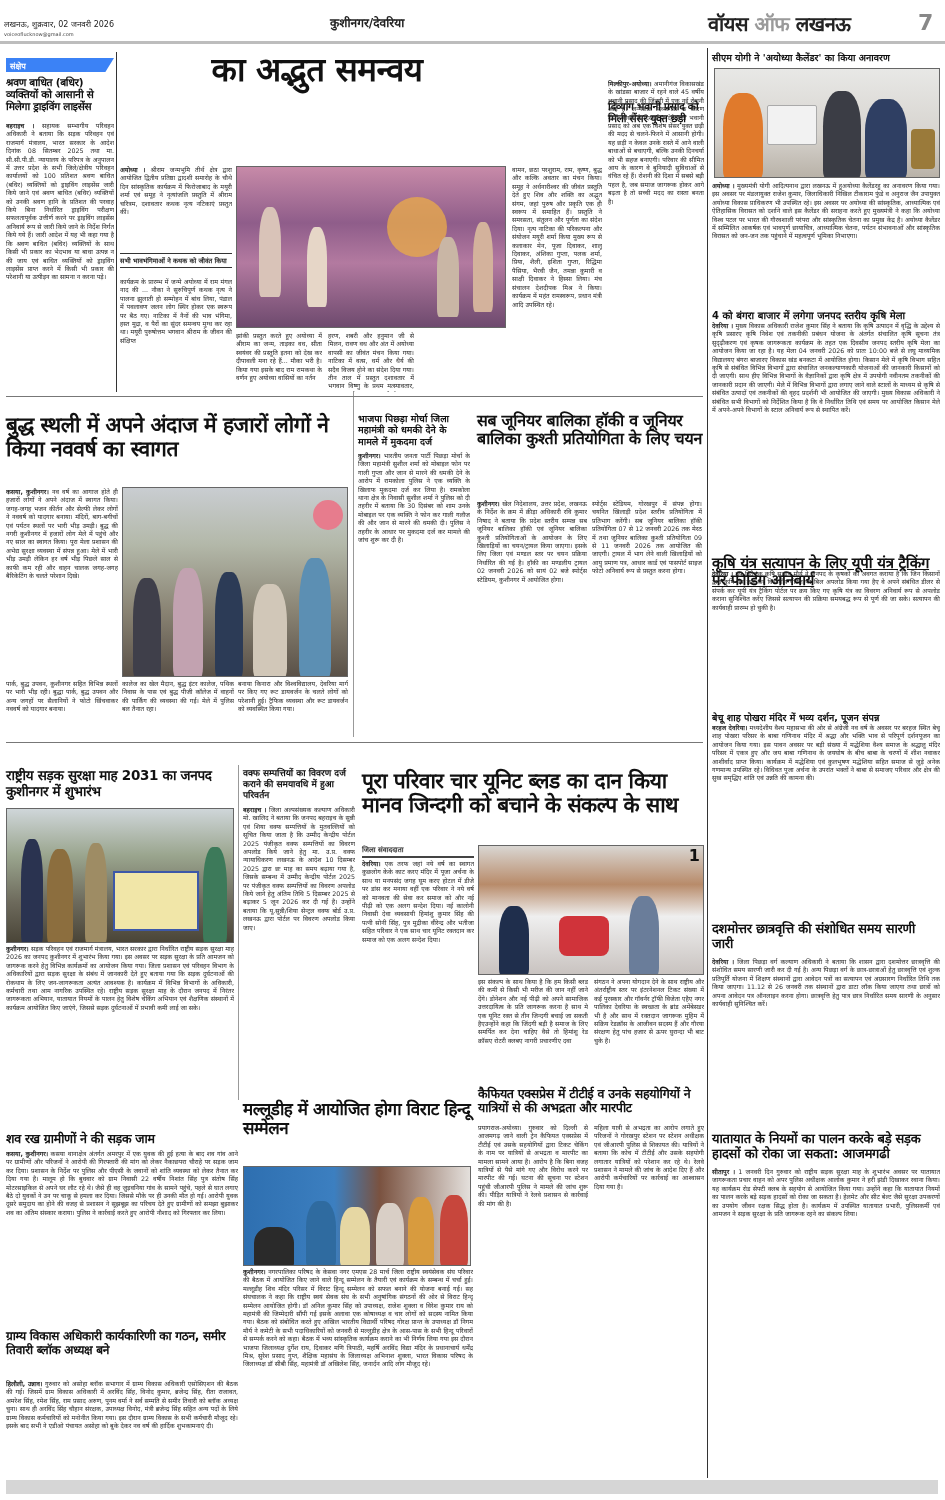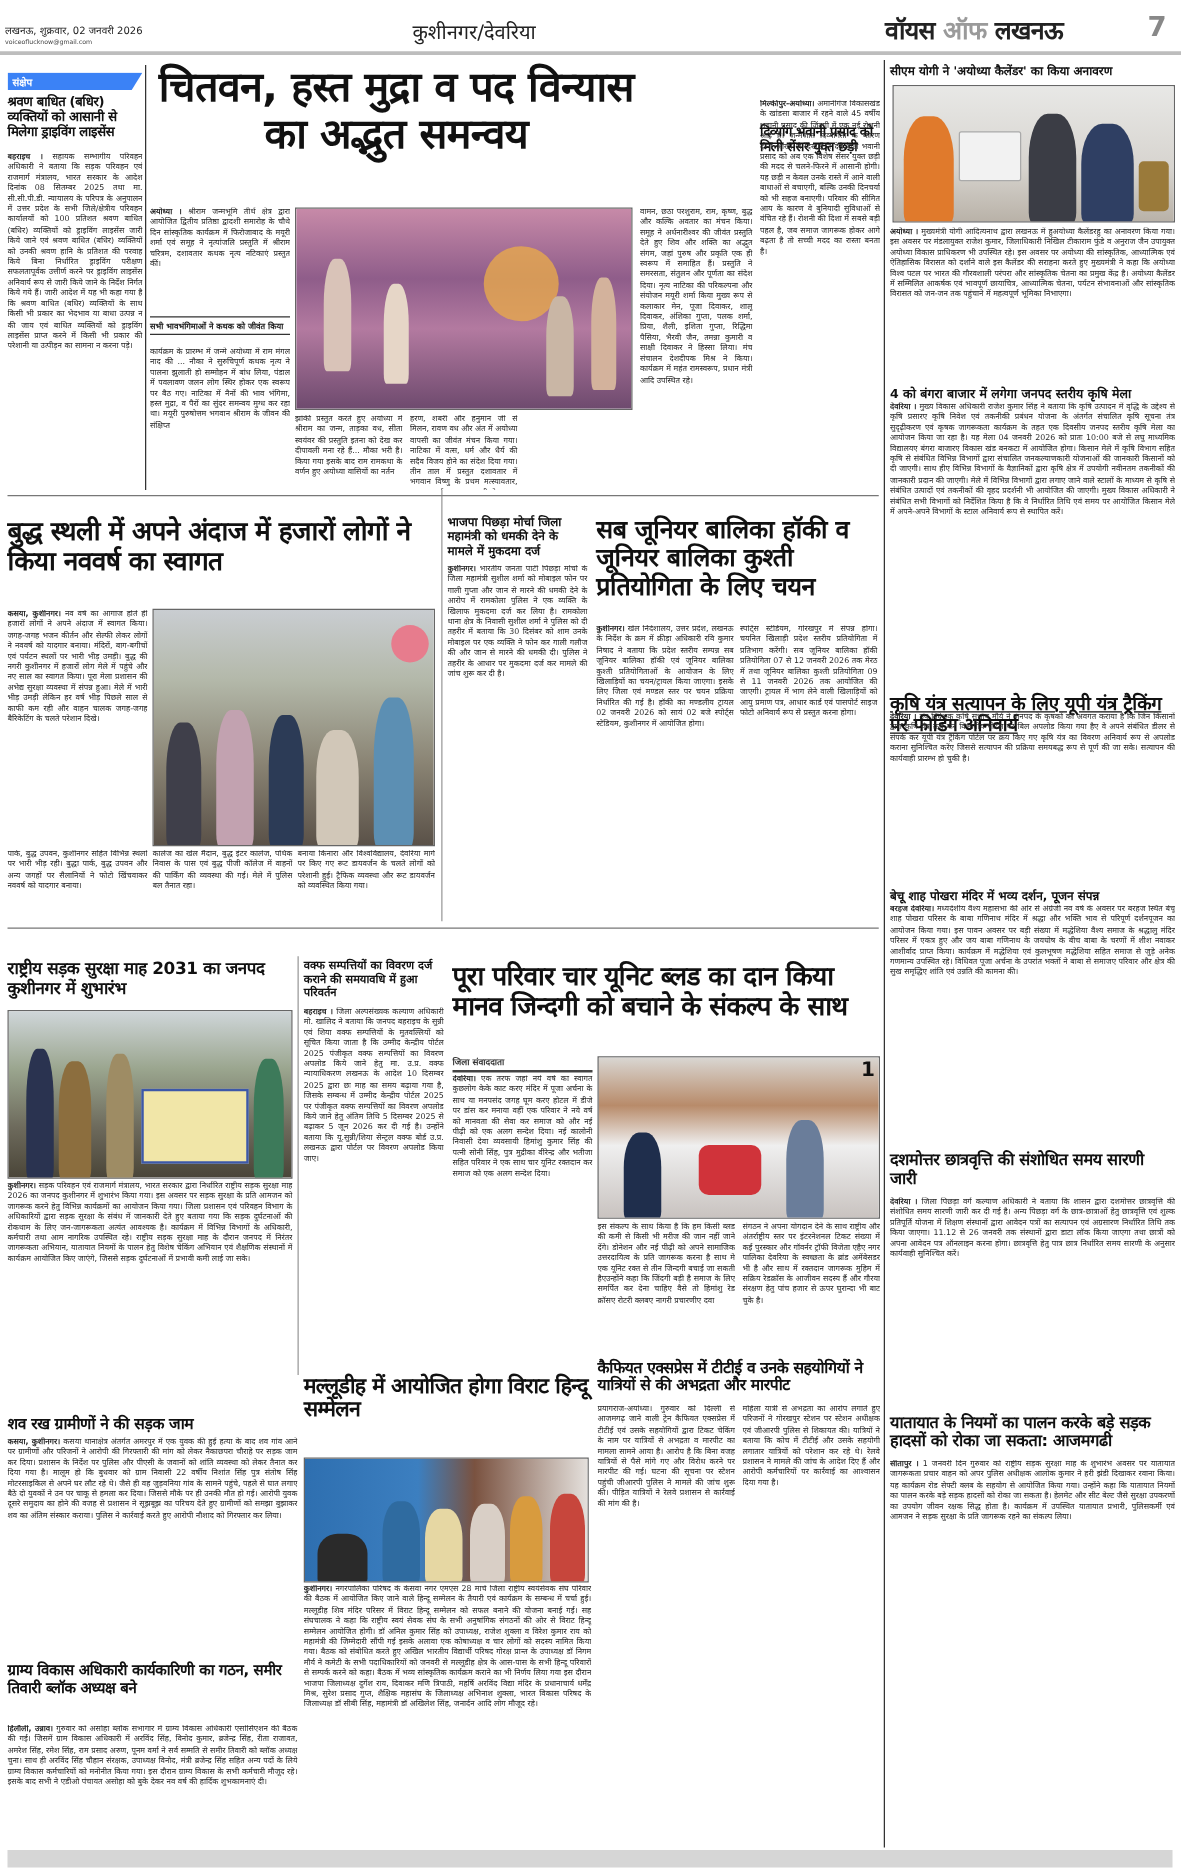--- a/index.html
+++ b/index.html
@@ -2,21 +2,21 @@
 <html><head>
 <meta charset="utf-8">
 <style>
   * { box-sizing: border-box; margin: 0; padding: 0; }
   html, body { width: 945px; height: 1500px; background: #ffffff; overflow: hidden; }
   body { font-family: "DejaVu Sans", "Liberation Sans", sans-serif; color: #1a1a1a; position: relative; }
 
   .masthead { position: absolute; left: 0; top: 0; width: 945px; height: 38px; }
   .mh-date { position: absolute; left: 4px; top: 18px; font-size: 8px; color: #222; }
   .mh-email { position: absolute; left: 4px; top: 31px; font-size: 5px; color: #444; }
-  .mh-section { position: absolute; left: 330px; top: 14px; font-size: 16px; font-weight: normal; color: #222; }
+  .mh-section { position: absolute; left: 330px; top: 14px; font-size: 12px; font-weight: bold; color: #222; }
   .mh-brand { position: absolute; left: 708px; top: 10px; font-size: 20px; font-weight: bold; color: #222; letter-spacing: -0.5px; }
   .mh-brand .gray { color: #9a9a9a; }
   .mh-page { position: absolute; left: 918px; top: 10px; font-size: 22px; font-weight: bold; color: #888; }
   .mh-rule { position: absolute; left: 0; top: 41px; width: 945px; height: 3px; background: #bdbdbd; }
 
   .abs { position: absolute; }
   .vrule { position: absolute; width: 1px; background: #333; }
   .hrule { position: absolute; height: 1px; background: #777; }
 
   .body-text { font-size: 6.3px; line-height: 8.4px; color: #2a2a2a; text-align: justify; overflow: hidden; }
@@ -58,21 +58,20 @@
 <div class="vrule" style="left:238px; top:765px; height:335px; background:#999;"></div>
 
 <div class="kicker">संक्षेप</div>
 <div class="abs h-med" style="left:6px; top:76px; width:108px; font-size:10.5px;">श्रवण बाधित (बधिर) व्यक्तियों को आसानी से मिलेगा ड्राइविंग लाइसेंस</div>
 <div class="abs body-text" style="left:6px; top:122px; width:108px; height:270px;">
   <span class="dateline">बहराइच ।</span>
   <span>सहायक सम्भागीय परिवहन अधिकारी ने बताया कि सड़क परिवहन एवं राजमार्ग मंत्रालय, भारत सरकार के आदेश दिनांक 08 सितम्बर 2025 तथा मा. सी.सी.पी.डी. न्यायालय के परिपत्र के अनुपालन में उत्तर प्रदेश के सभी जिले/क्षेत्रीय परिवहन कार्यालयों को 100 प्रतिशत श्रवण बाधित (बधिर) व्यक्तियों को ड्राइविंग लाइसेंस जारी किये जाने एवं श्रवण बाधित (बधिर) व्यक्तियों को उनकी श्रवण हानि के प्रतिशत की परवाह किये बिना निर्धारित ड्राइविंग परीक्षण सफलतापूर्वक उत्तीर्ण करने पर ड्राइविंग लाइसेंस अनिवार्य रूप से जारी किये जाने के निर्देश निर्गत किये गये हैं। जारी आदेश में यह भी कहा गया है कि श्रवण बाधित (बधिर) व्यक्तियों के साथ किसी भी प्रकार का भेदभाव या बाधा उत्पन्न न की जाय एवं बाधित व्यक्तियों को ड्राइविंग लाइसेंस प्राप्त करने में किसी भी प्रकार की परेशानी या उत्पीड़न का सामना न करना पड़े।</span>
 </div>
 
 <div class="abs h-big" style="left:122px; top:52px; width:390px; font-size:33px; text-align:center;">
-  <div>चितवन, हस्त मुद्रा व पद विन्यास</div>
   <div>का अद्भुत समन्वय</div>
 </div>
 <div class="abs body-text" style="left:120px; top:166px; width:112px; height:86px;">
   <span class="dateline">अयोध्या ।</span>
   <span>श्रीराम जन्मभूमि तीर्थ क्षेत्र द्वारा आयोजित द्वितीय प्रतिष्ठा द्वादशी समारोह के चौथे दिन सांस्कृतिक कार्यक्रम में फिरोजाबाद के मयूरी शर्मा एवं समूह ने नृत्यांजलि प्रस्तुति में श्रीराम चरित्रम, दशावतार कथक नृत्य नटिकाएं प्रस्तुत कीं।</span>
 </div>
 <div class="pullquote">सभी भावभंगिमाओं ने कथक को जीवंत किया</div>
 <div class="abs body-text" style="left:120px; top:278px; width:112px; height:114px;">कार्यक्रम के प्रारम्भ में जन्मे अयोध्या में राम मंगल नाद की ... नौका ने सुरुचिपूर्ण कथक नृत्य ने पालना झुलाती हो सम्मोहन में बांध लिया, पंडाल में पवलावण जलन लोग स्थिर होकर एक स्वरूप पर बैठ गए। नाटिका में नैनों की भाव भंगिमा, हस्त मुद्रा, व पैरों का सुंदर समन्वय मुग्ध कर रहा था। मयूरी पुरुषोत्तम भगवान श्रीराम के जीवन की संक्षिप्त</div>
 
 <div class="photo" style="left:236px; top:166px; width:270px; height:162px;">
@@ -155,21 +154,21 @@
 <div class="abs body-text" style="left:6px; top:680px; width:112px; height:55px;">पार्क, बुद्ध उपवन, कुशीनगर सहित विभिन्न स्थलों पर भारी भीड़ रही। बुद्धा पार्क, बुद्ध उपवन और अन्य जगहों पर सैलानियों ने फोटो खिंचवाकर नववर्ष को यादगार बनाया।</div>
 <div class="abs body-text" style="left:122px; top:680px; width:112px; height:55px;">कालेज का खेल मैदान, बुद्ध इंटर कालेज, पथिक निवास के पास एवं बुद्ध पीजी कॉलेज में वाहनों की पार्किंग की व्यवस्था की गई। मेले में पुलिस बल तैनात रहा।</div>
 <div class="abs body-text" style="left:238px; top:680px; width:110px; height:55px;">बनाया किनारा और विश्वविद्यालय, देवरिया मार्ग पर किए गए रूट डायवर्जन के चलते लोगों को परेशानी हुई। ट्रैफिक व्यवस्था और रूट डायवर्जन को व्यवस्थित किया गया।</div>
 
 <div class="abs h-small" style="left:358px; top:413px; width:112px; font-size:9.5px;">भाजपा पिछड़ा मोर्चा जिला महामंत्री को धमकी देने के मामले में मुकदमा दर्ज</div>
 <div class="abs body-text" style="left:358px; top:452px; width:112px; height:286px;">
   <span class="dateline">कुशीनगर।</span>
   <span>भारतीय जनता पार्टी पिछड़ा मोर्चा के जिला महामंत्री सुशील शर्मा को मोबाइल फोन पर गाली गुप्ता और जान से मारने की धमकी देने के आरोप में रामकोला पुलिस ने एक व्यक्ति के खिलाफ मुकदमा दर्ज कर लिया है। रामकोला थाना क्षेत्र के निवासी सुशील शर्मा ने पुलिस को दी तहरीर में बताया कि 30 दिसंबर को शाम उनके मोबाइल पर एक व्यक्ति ने फोन कर गाली गलौज की और जान से मारने की धमकी दी। पुलिस ने तहरीर के आधार पर मुकदमा दर्ज कर मामले की जांच शुरू कर दी है।</span>
 </div>
 
-<div class="abs h-med" style="left:477px; top:412px; width:228px; font-size:20px;">सब जूनियर बालिका हॉकी व जूनियर बालिका कुश्ती प्रतियोगिता के लिए चयन</div>
+<div class="abs h-med" style="left:477px; top:412px; width:228px; font-size:16px;">सब जूनियर बालिका हॉकी व जूनियर बालिका कुश्ती प्रतियोगिता के लिए चयन</div>
 <div class="abs body-text" style="left:477px; top:500px; width:110px; height:240px;">
   <span class="dateline">कुशीनगर।</span>
   <span>खेल निदेशालय, उत्तर प्रदेश, लखनऊ के निर्देश के क्रम में क्रीड़ा अधिकारी रवि कुमार निषाद ने बताया कि प्रदेश स्तरीय सम्पन्न सब जूनियर बालिका हॉकी एवं जूनियर बालिका कुश्ती प्रतियोगिताओं के आयोजन के लिए खिलाड़ियों का चयन/ट्रायल किया जाएगा। इसके लिए जिला एवं मण्डल स्तर पर चयन प्रक्रिया निर्धारित की गई है। हॉकी का मण्डलीय ट्रायल 02 जनवरी 2026 को सायं 02 बजे स्पोर्ट्स स्टेडियम, कुशीनगर में आयोजित होगा।</span>
 </div>
 <div class="abs body-text" style="left:592px; top:500px; width:110px; height:240px;">स्पोर्ट्स स्टेडियम, गोरखपुर में संपन्न होगा। चयनित खिलाड़ी प्रदेश स्तरीय प्रतियोगिता में प्रतिभाग करेंगी। सब जूनियर बालिका हॉकी प्रतियोगिता 07 से 12 जनवरी 2026 तक मेरठ में तथा जूनियर बालिका कुश्ती प्रतियोगिता 09 से 11 जनवरी 2026 तक आयोजित की जाएगी। ट्रायल में भाग लेने वाली खिलाड़ियों को आयु प्रमाण पत्र, आधार कार्ड एवं पासपोर्ट साइज फोटो अनिवार्य रूप से प्रस्तुत करना होगा।</div>
 
 <div class="hrule" style="left:6px; top:742px; width:697px;"></div>
 
 <div class="abs h-med" style="left:6px; top:768px; width:228px; font-size:13.5px;">राष्ट्रीय सड़क सुरक्षा माह 2031 का जनपद कुशीनगर में शुभारंभ</div>
 <div class="photo" style="left:6px; top:808px; width:228px; height:135px;">

